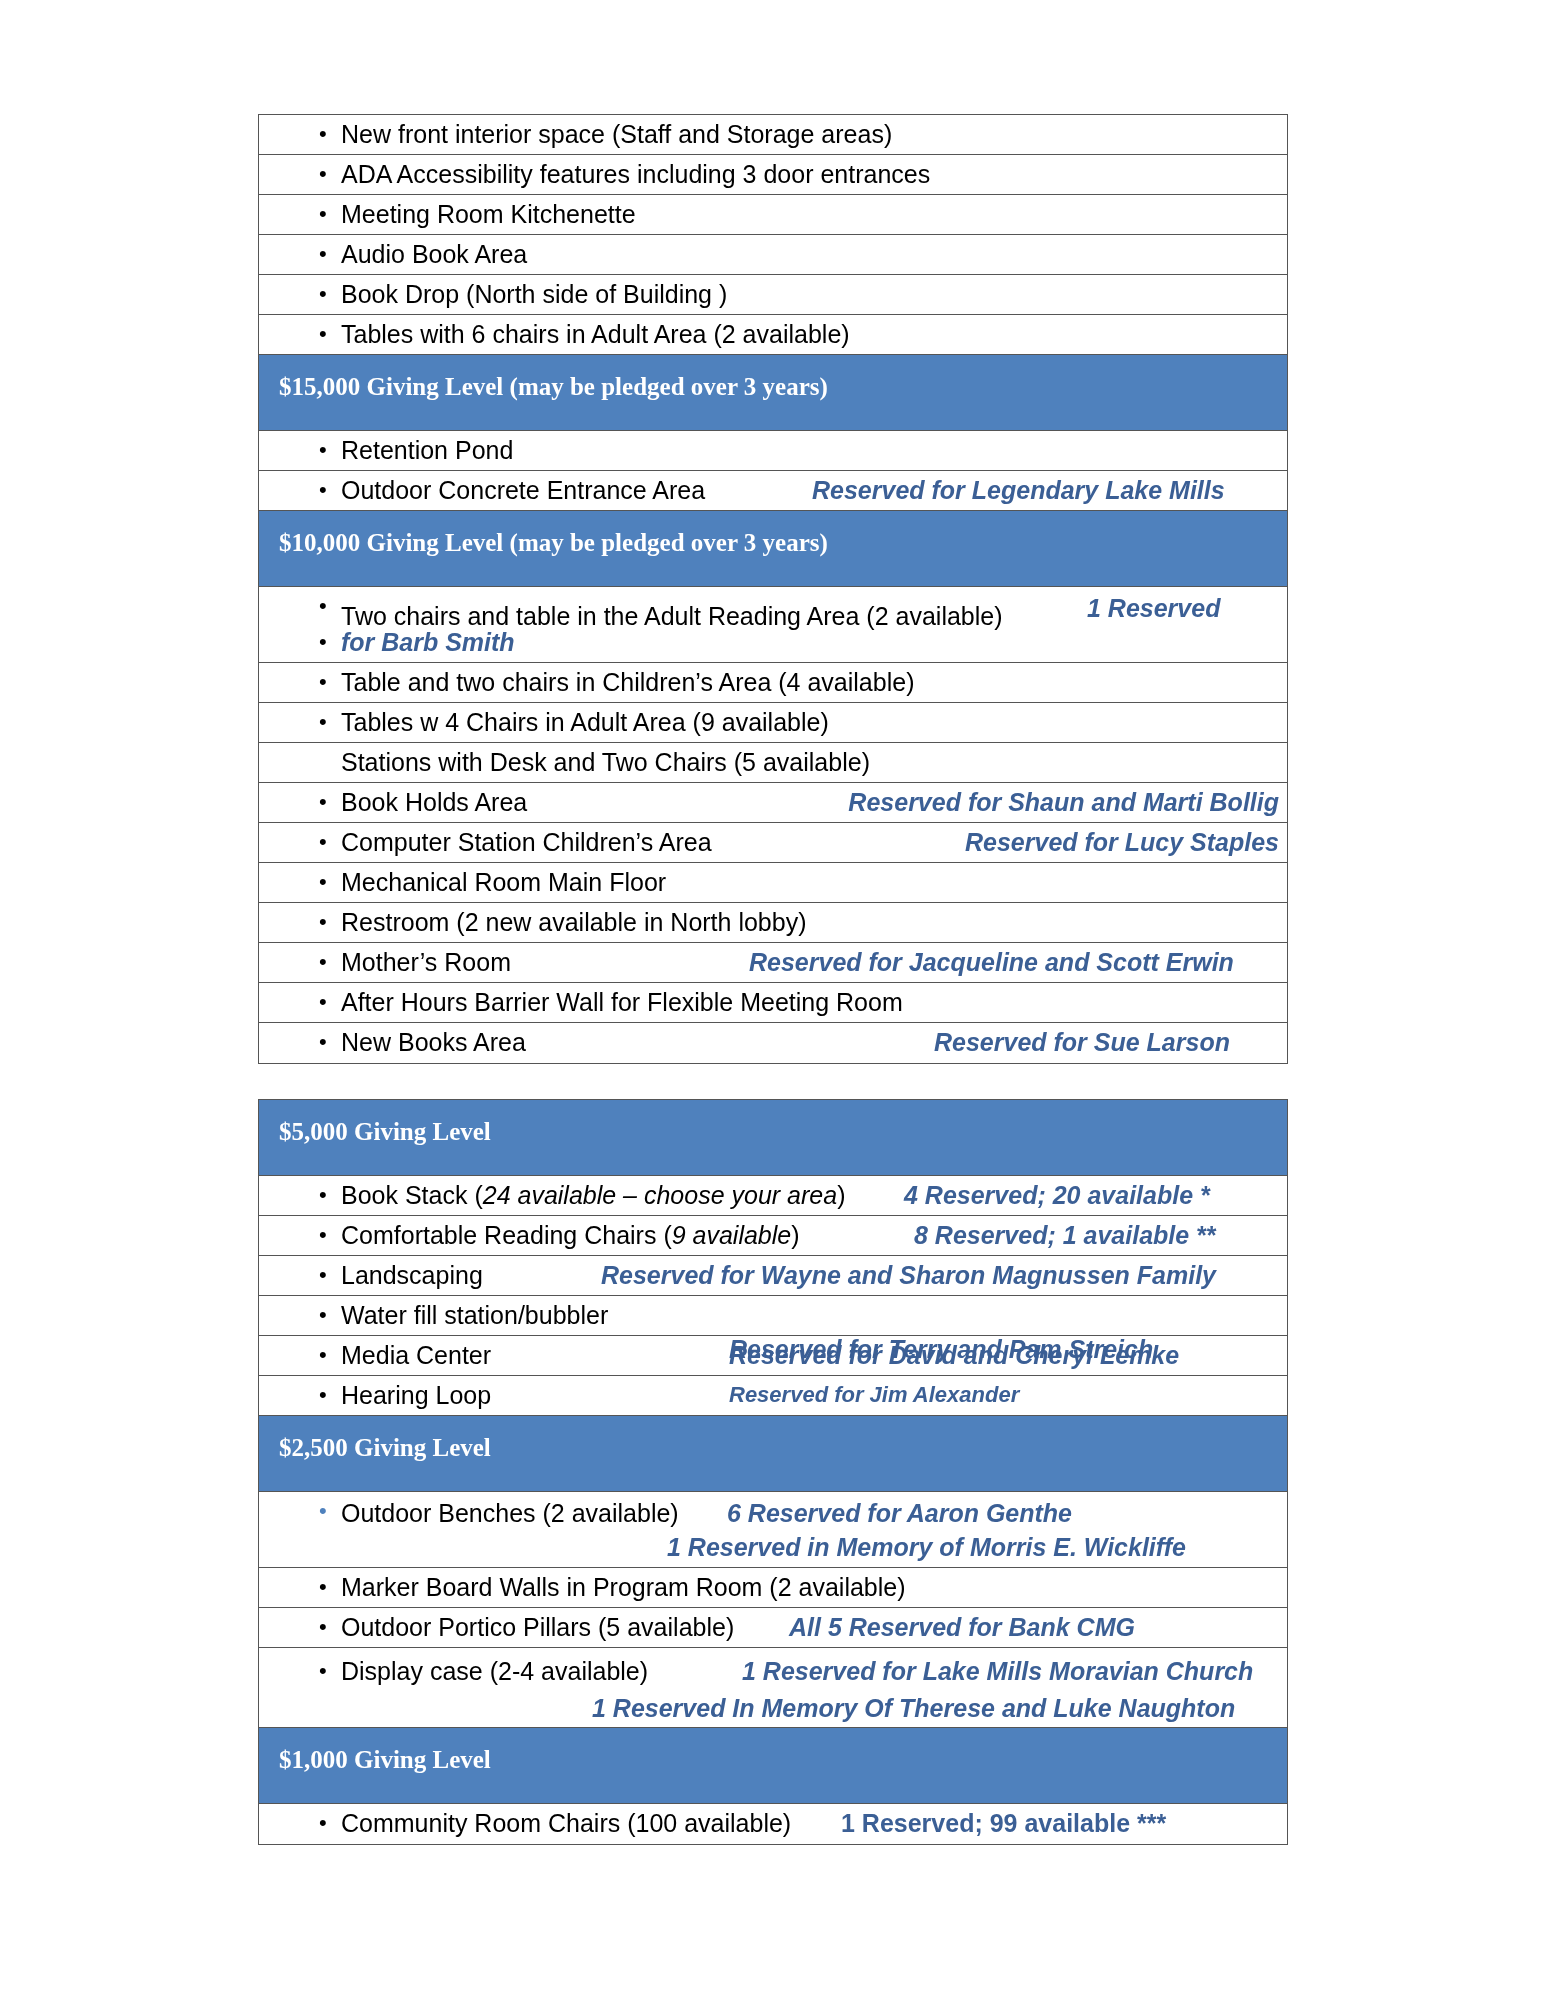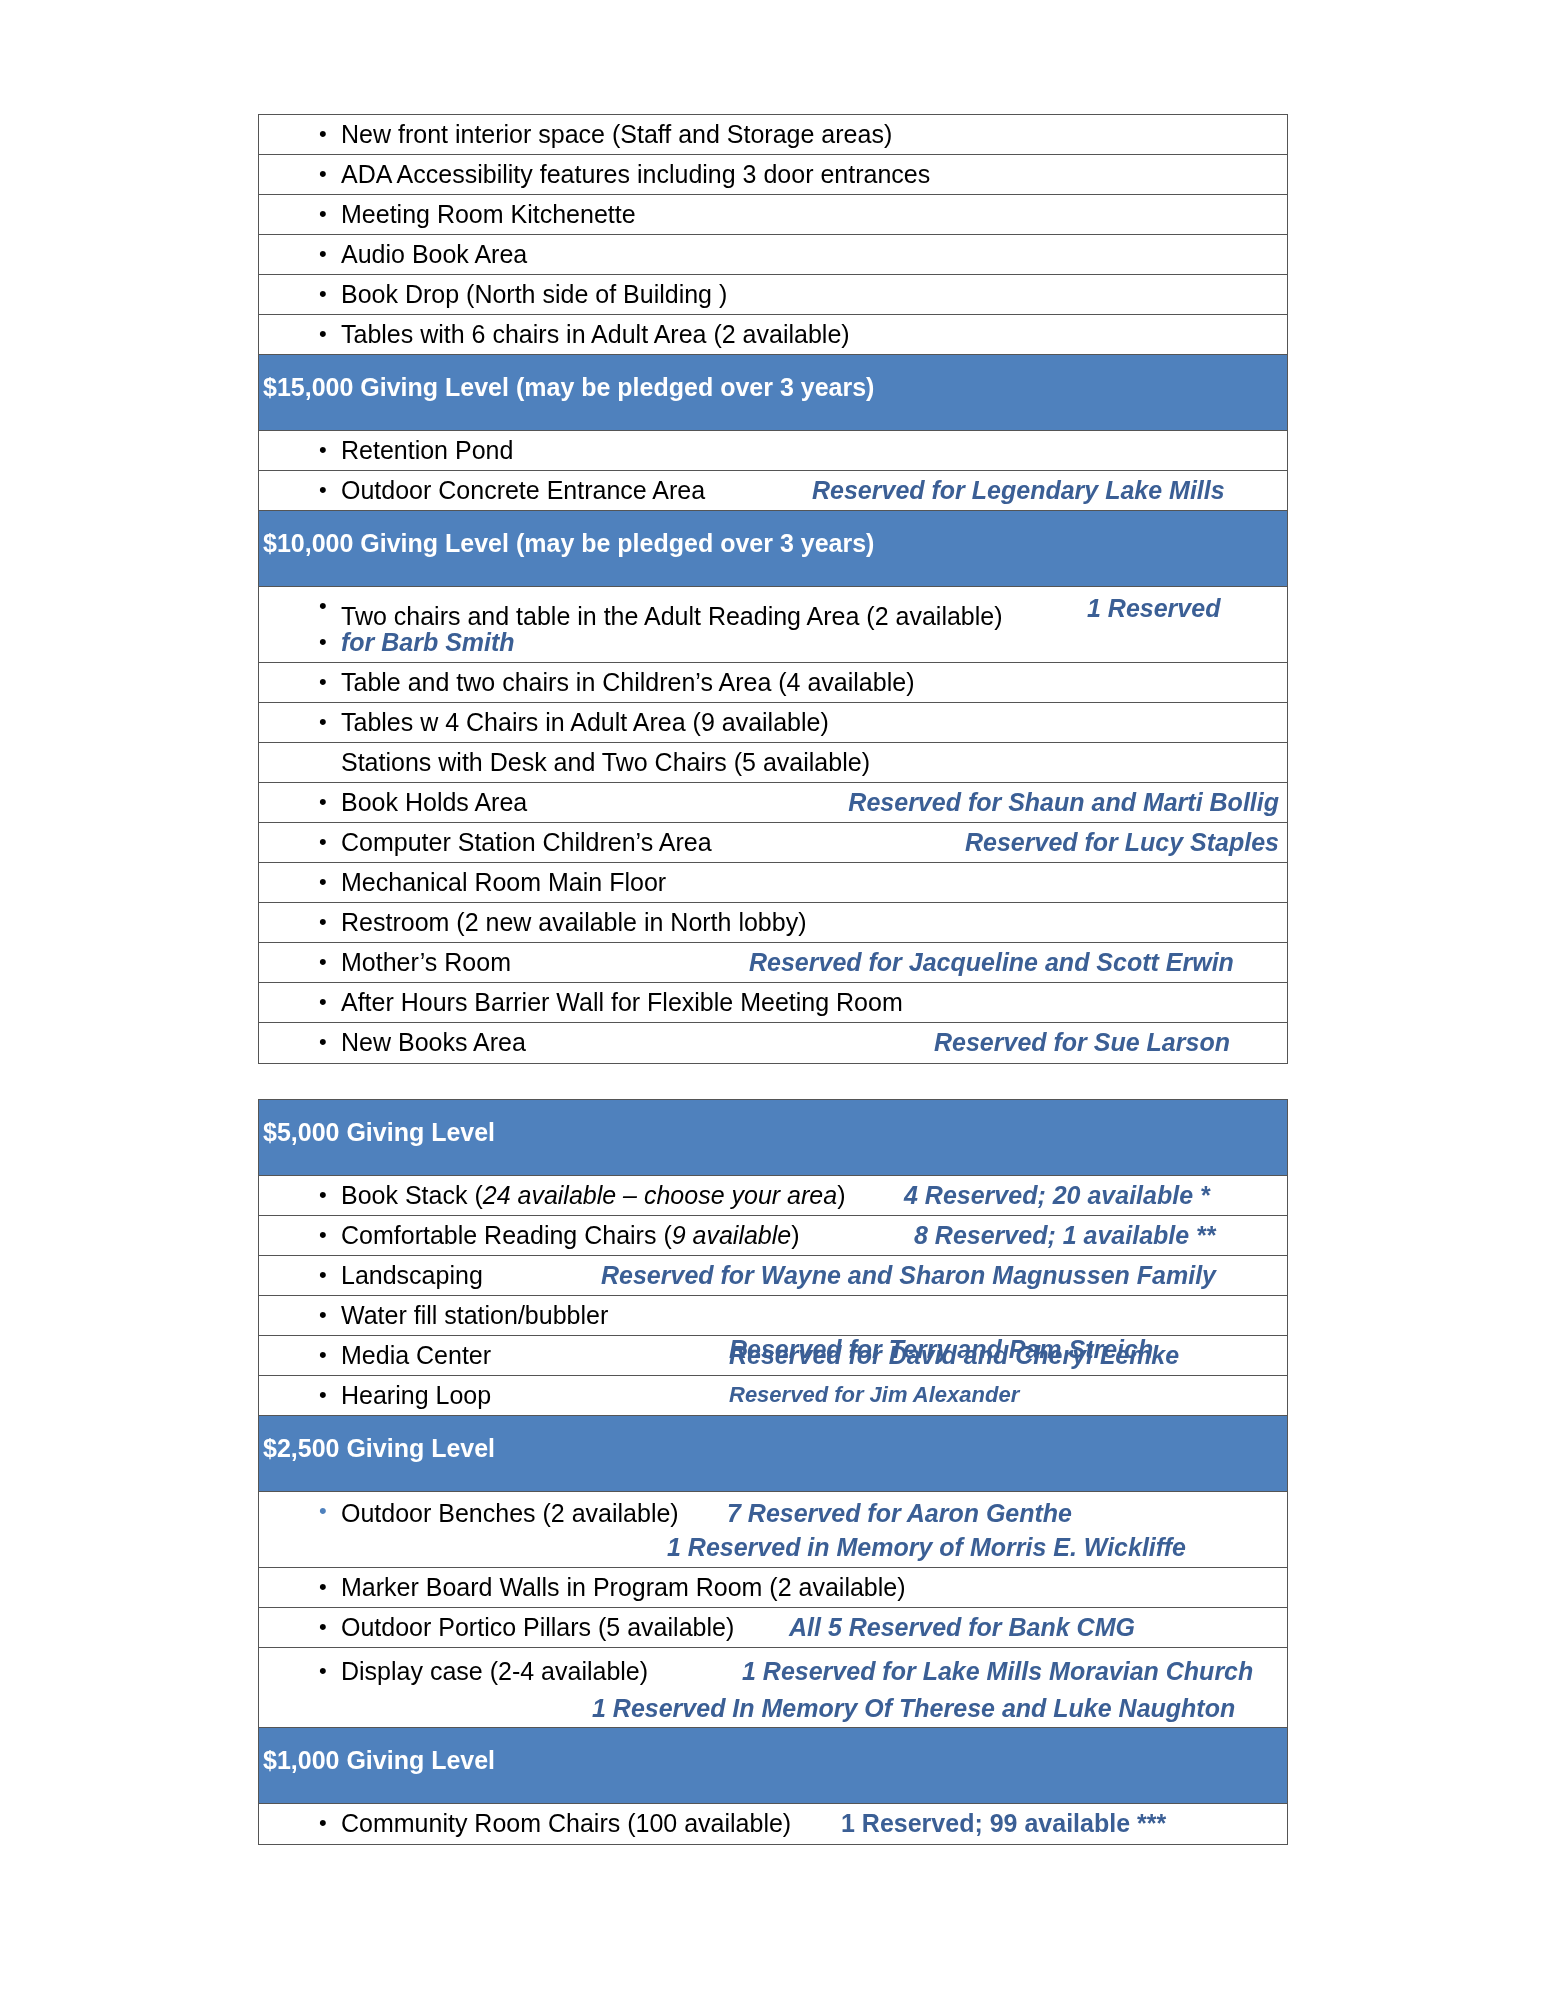--- a/index.html
+++ b/index.html
@@ -3,21 +3,21 @@
 <meta charset="utf-8">
 <style>
   html, body { margin:0; padding:0; background:#ffffff; }
   body { width:1545px; height:2000px; position:relative; font-family:"Liberation Sans", sans-serif; color:#000; }
   .tbl { position:absolute; left:258px; width:1030px; border:1.5px solid #555; box-sizing:border-box; background:#fff; }
   .row { position:relative; height:40px; border-bottom:1.5px solid #555; box-sizing:border-box; font-size:25px; line-height:38px; white-space:nowrap; }
   .row:last-child { border-bottom:none; }
   .row.tall { height:76px; }
   .row.tall2 { height:80px; }
   .hdr { position:relative; height:76px; background:#4F81BD; color:#fff; font-weight:bold; font-size:25px; border-bottom:1.5px solid #555; box-sizing:border-box; }
-  .hdr span { position:absolute; left:4px; top:18px; }
+  .hdr span { position:absolute; left:20px; top:18px;font-family:Liberation Serif, serif; }
   .bul { position:absolute; left:60px; top:0; font-size:22px; }
   .txt { position:absolute; left:82px; top:0; }
   .res { position:absolute; top:0; color:#3B5F95; font-weight:bold; font-style:italic; }
   .resn { position:absolute; top:0; color:#3B5F95; font-weight:bold; }
   .i { font-style:italic; }
 </style>
 </head>
 <body>
 
 <div class="tbl" style="top:114px;">
@@ -148,21 +148,21 @@
       <span class="txt">Hearing Loop</span>
       <span class="res" style="left:470px; font-size:22px;">Reserved for Jim Alexander</span>
     </div>
 
   <div class="hdr">
       <span>$2,500 Giving Level</span>
     </div>
   <div class="row tall">
     <span class="bul" style="color:#4F81BD;">•</span>
     <span class="txt" style="top:2px;">Outdoor Benches (2 available)</span>
-    <span class="res" style="left:468px; top:2px;">7 Reserved for Aaron Genthe</span>
+    <span class="res" style="left:468px; top:2px;">6 Reserved for Aaron Genthe</span>
     <span class="res" style="left:408px; top:36px;">1 Reserved in Memory of Morris E. Wickliffe</span>
   </div>
   <div class="row">
       <span class="bul">•</span>
       <span class="txt">Marker Board Walls in Program Room (2 available)</span>
     </div>
   <div class="row">
       <span class="bul">•</span>
       <span class="txt">Outdoor Portico Pillars (5 available)</span>
       <span class="res" style="left:530px;">All 5 Reserved for Bank CMG</span>

